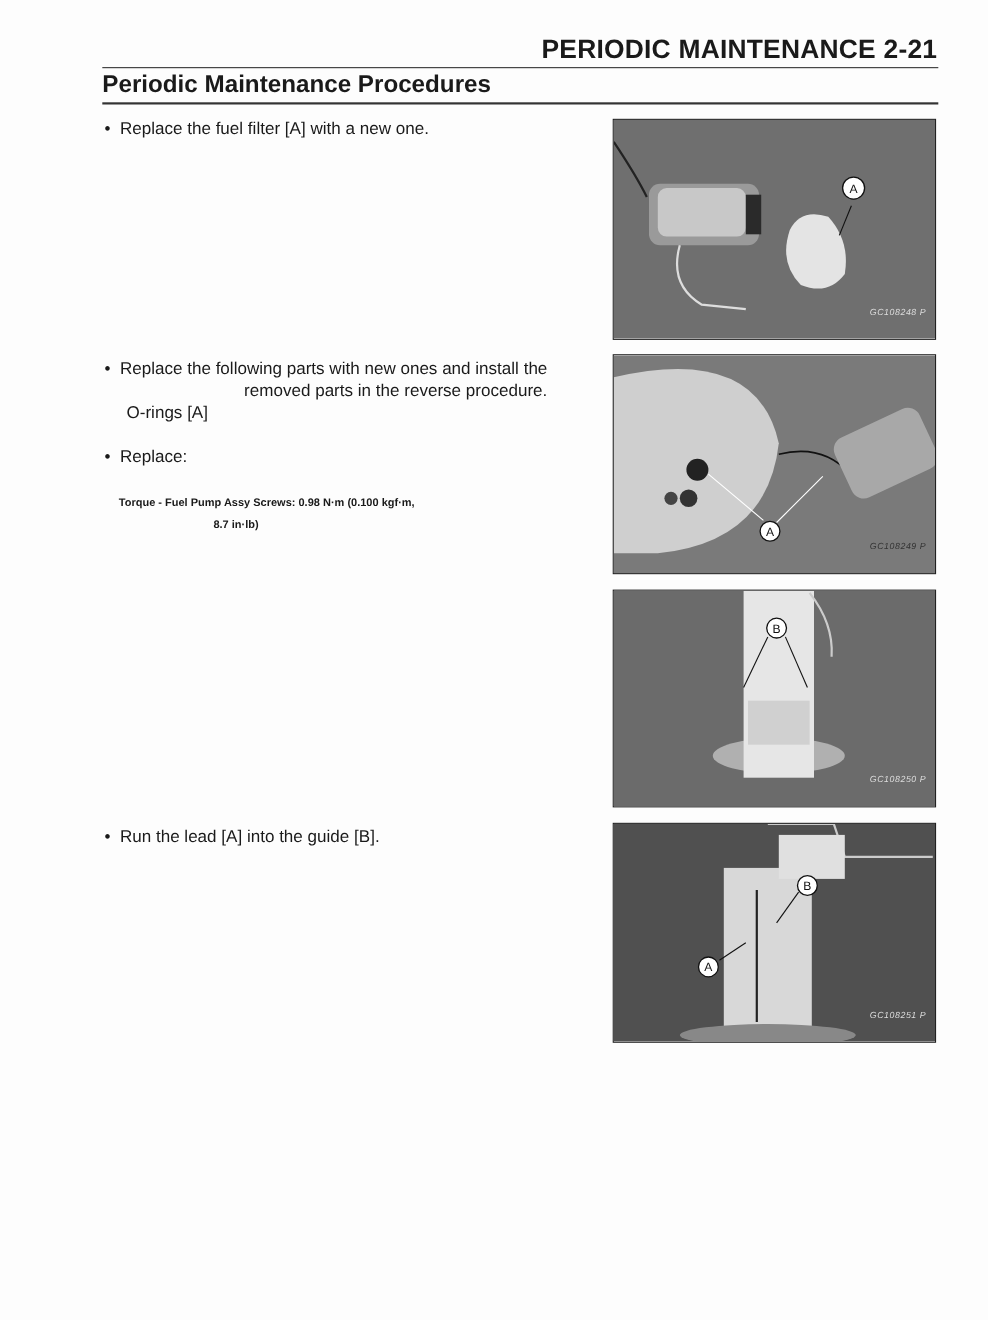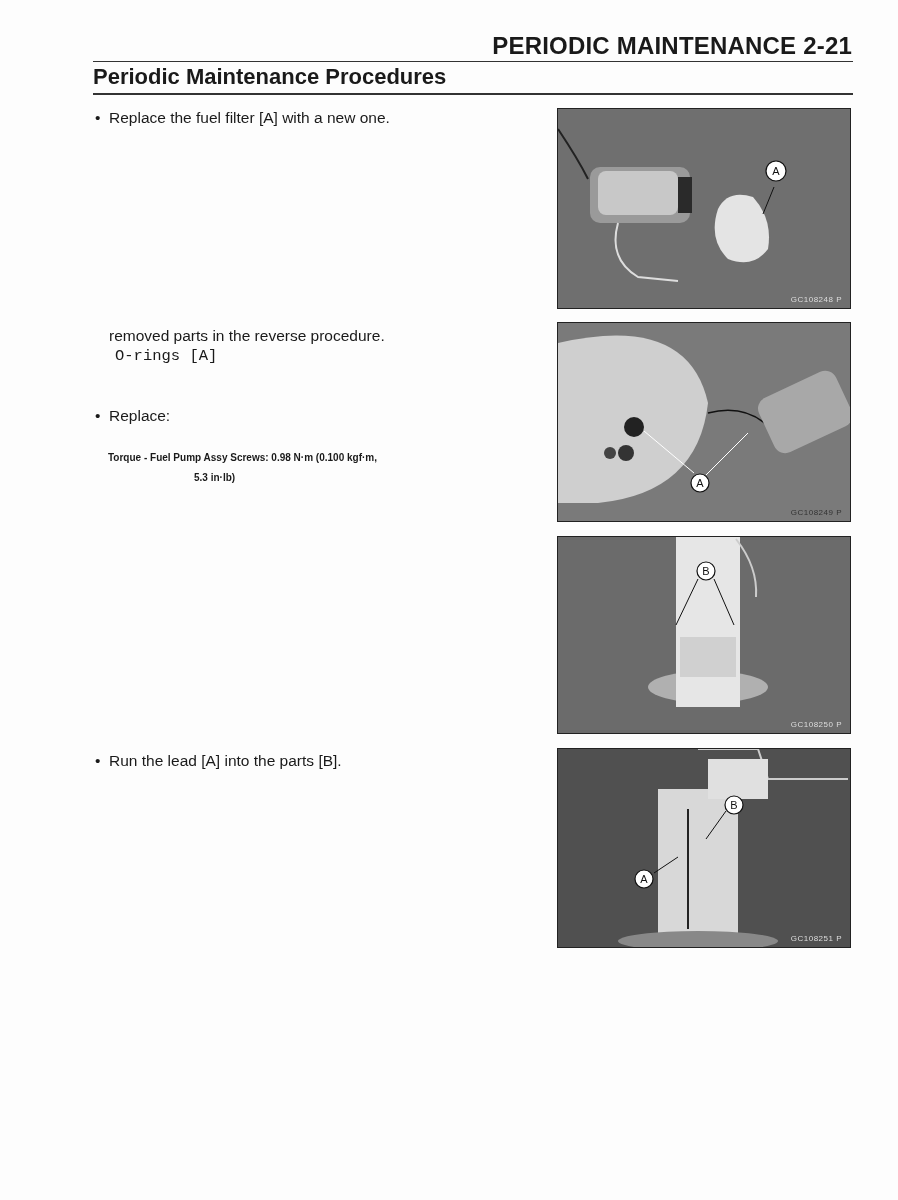--- a/index.html
+++ b/index.html
@@ -2,57 +2,58 @@
 <html><head>
 <meta charset="utf-8">
 <style>
   html, body { margin:0; padding:0; }
   body { width:898px; height:1200px; background:#fdfdfd; position:relative; overflow:hidden; font-family:"Liberation Sans", sans-serif; color:#1a1a1a; }
   .header-title { position:absolute; right:46px; top:32px; font-size:24px; font-weight:bold; letter-spacing:0.2px; }
   .rule { position:absolute; left:93px; width:760px; height:1px; background:#333; }
   .section-title { position:absolute; left:93px; top:64px; font-size:22px; font-weight:bold; }
   .step { position:absolute; left:95px; font-size:15.5px; line-height:20px; }
   .bullet { display:inline-block; width:14px; }
-  .indent { padding-left:14px; }
-  .sub { padding-left:20px;font-family:Liberation Mono, monospace; }
+  .indent { padding-left:14px;text-align:right; }
+  .sub { padding-left:20px; }
   .torque { position:absolute; left:108px; top:448px; font-size:10px; font-weight:bold; line-height:20px; }
   .torque .cont { padding-left:86px; }
   .photo { position:absolute; left:557px; width:292px; border:1px solid #222; overflow:hidden; }
   .photo svg { display:block; }
-  .code { position:absolute; right:8px; bottom:4px; font-size:8px; color:#ddd; letter-spacing:0.5px; }
+  .code { position:absolute; right:8px; bottom:20px; font-size:8px; color:#ddd; letter-spacing:0.5px;font-style:italic; }
   .code.dark { color:#333;margin-left:22px; }
 </style>
 </head>
 <body>
 
 <div class="header-title">PERIODIC MAINTENANCE 2-21</div>
 <div class="rule" style="top:61px;"></div>
 <div class="section-title">Periodic Maintenance Procedures</div>
 <div class="rule" style="top:93px;height:1.5px;"></div>
 
 <div class="step" style="top:108px;">
   <span class="bullet">•</span><span>Replace the fuel filter [A] with a new one.</span>
 </div>
 
 <div class="step" style="top:326px;">
+  <div><span class="bullet">•</span><span>Replace the following parts with new ones and install the</span></div>
   <div class="indent">removed parts in the reverse procedure.</div>
   <div class="sub">O-rings [A]</div>
 </div>
 
 <div class="step" style="top:406px;">
   <span class="bullet">•</span><span>Replace:</span>
 </div>
 
 <div class="torque">
   <div>Torque - Fuel Pump Assy Screws:  0.98 N·m (0.100 kgf·m,</div>
-  <div class="cont">5.3 in·lb)</div>
+  <div class="cont">8.7 in·lb)</div>
 </div>
 
 <div class="step" style="top:751px;">
-  <span class="bullet">•</span><span>Run the lead [A] into the parts [B].</span>
+  <span class="bullet">•</span><span>Run the lead [A] into the guide [B].</span>
 </div>
 
 <div class="photo" style="top:108px;height:199px;">
   <svg width="292" height="199" viewBox="0 0 292 199">
     <rect width="292" height="199" fill="#6f6f6f"></rect>
     <path d="M0 20 Q20 50 30 70" stroke="#222" stroke-width="2" fill="none"></path>
     <rect x="32" y="58" width="100" height="56" rx="10" fill="#9a9a9a"></rect>
     <rect x="40" y="62" width="80" height="44" rx="8" fill="#c8c8c8"></rect>
     <rect x="120" y="68" width="14" height="36" fill="#2a2a2a"></rect>
     <path d="M60 114 Q50 150 80 168 L120 172" stroke="#ddd" stroke-width="2" fill="none"></path>

